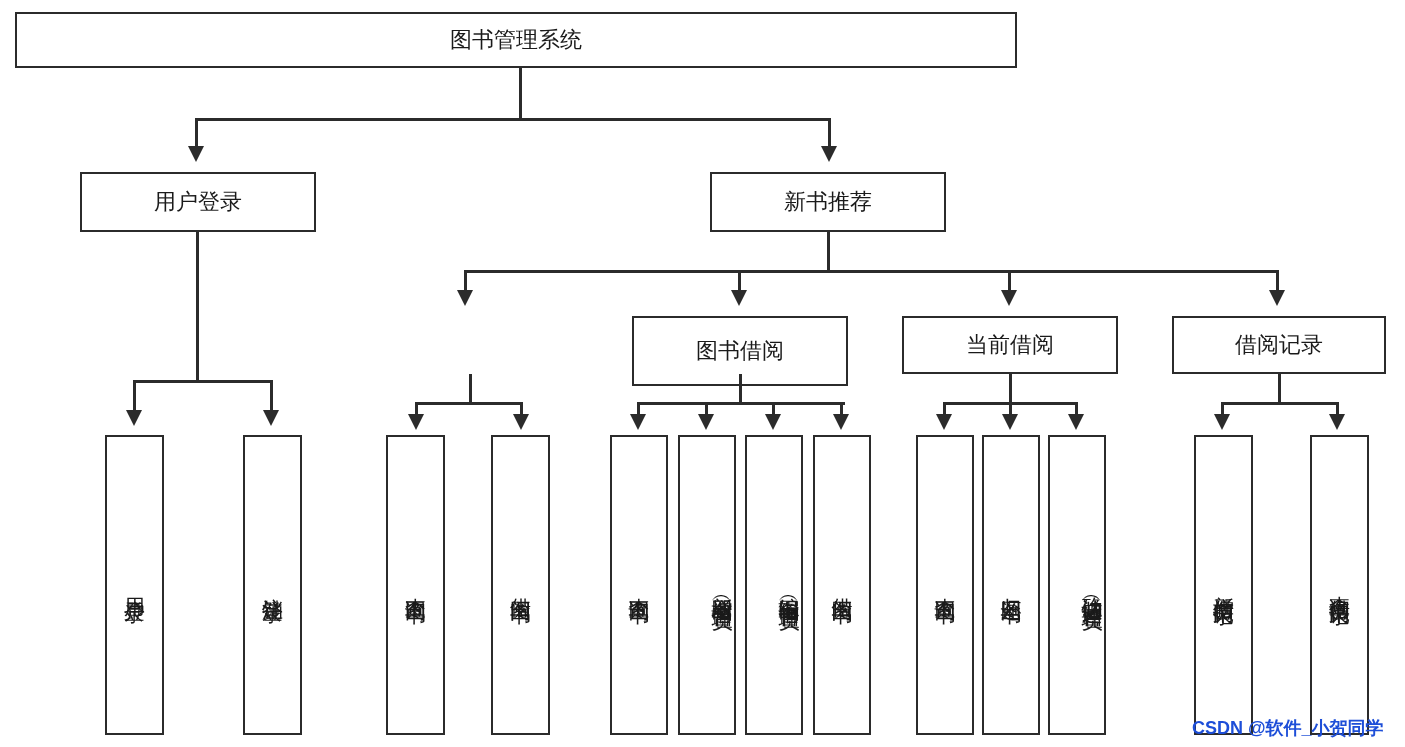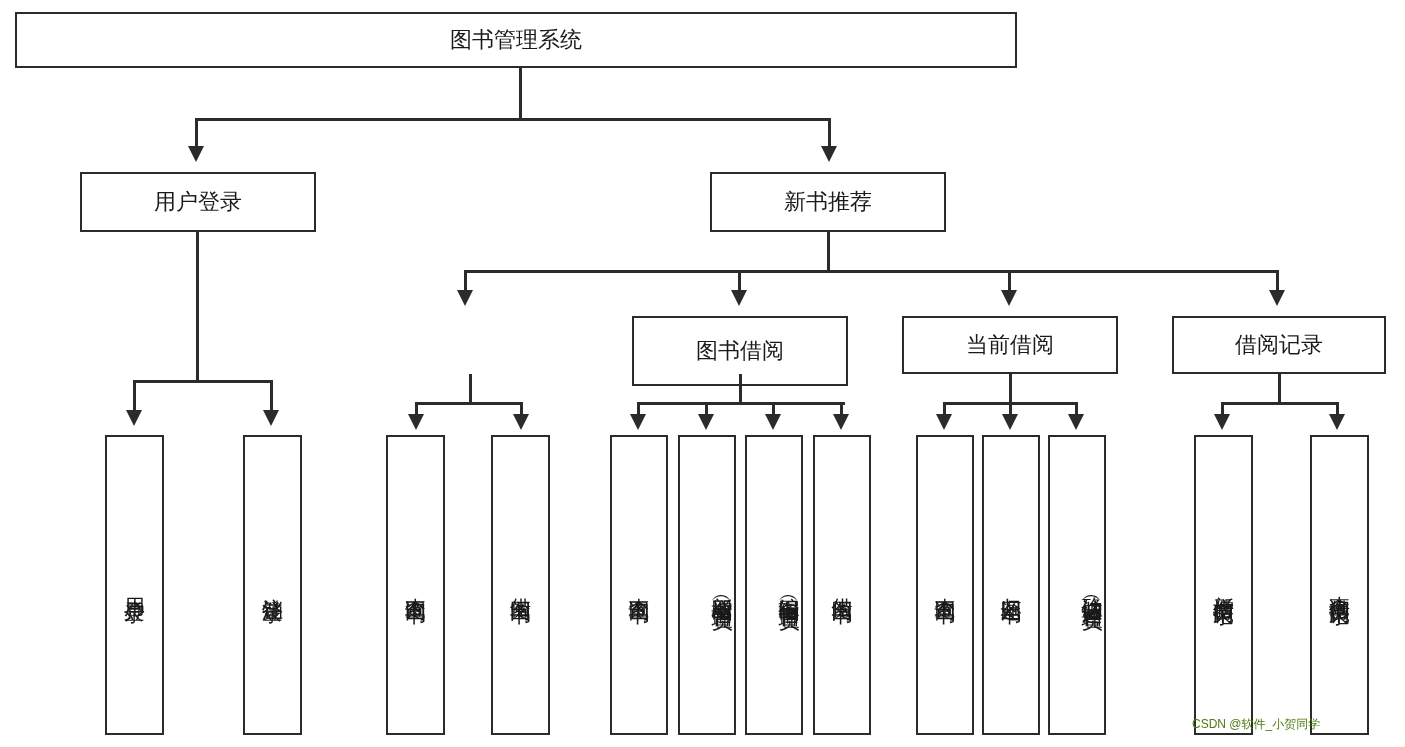--- a/index.html
+++ b/index.html
@@ -55,24 +55,25 @@
   .arrow {
     position: absolute;
     width: 0;
     height: 0;
     border-left: 8px solid transparent;
     border-right: 8px solid transparent;
     border-top: 16px solid #2b2b2b;
   }
   .watermark {
     position: absolute;
-    color: #4d7c0f;
-    font-size: 12px;
+    color: #1d4ed8;
+    font-size: 18px;
     white-space: nowrap;
     font-family: "Liberation Sans", "DejaVu Sans", sans-serif;
+    font-weight: bold;
   }
 </style>
 </head>
 <body>
 
 <div id="canvas">
 
   <div class="node h" style="left:15px; top:12px; width:1002px; height:56px;">
     <span>图书管理系统</span>
   </div>

